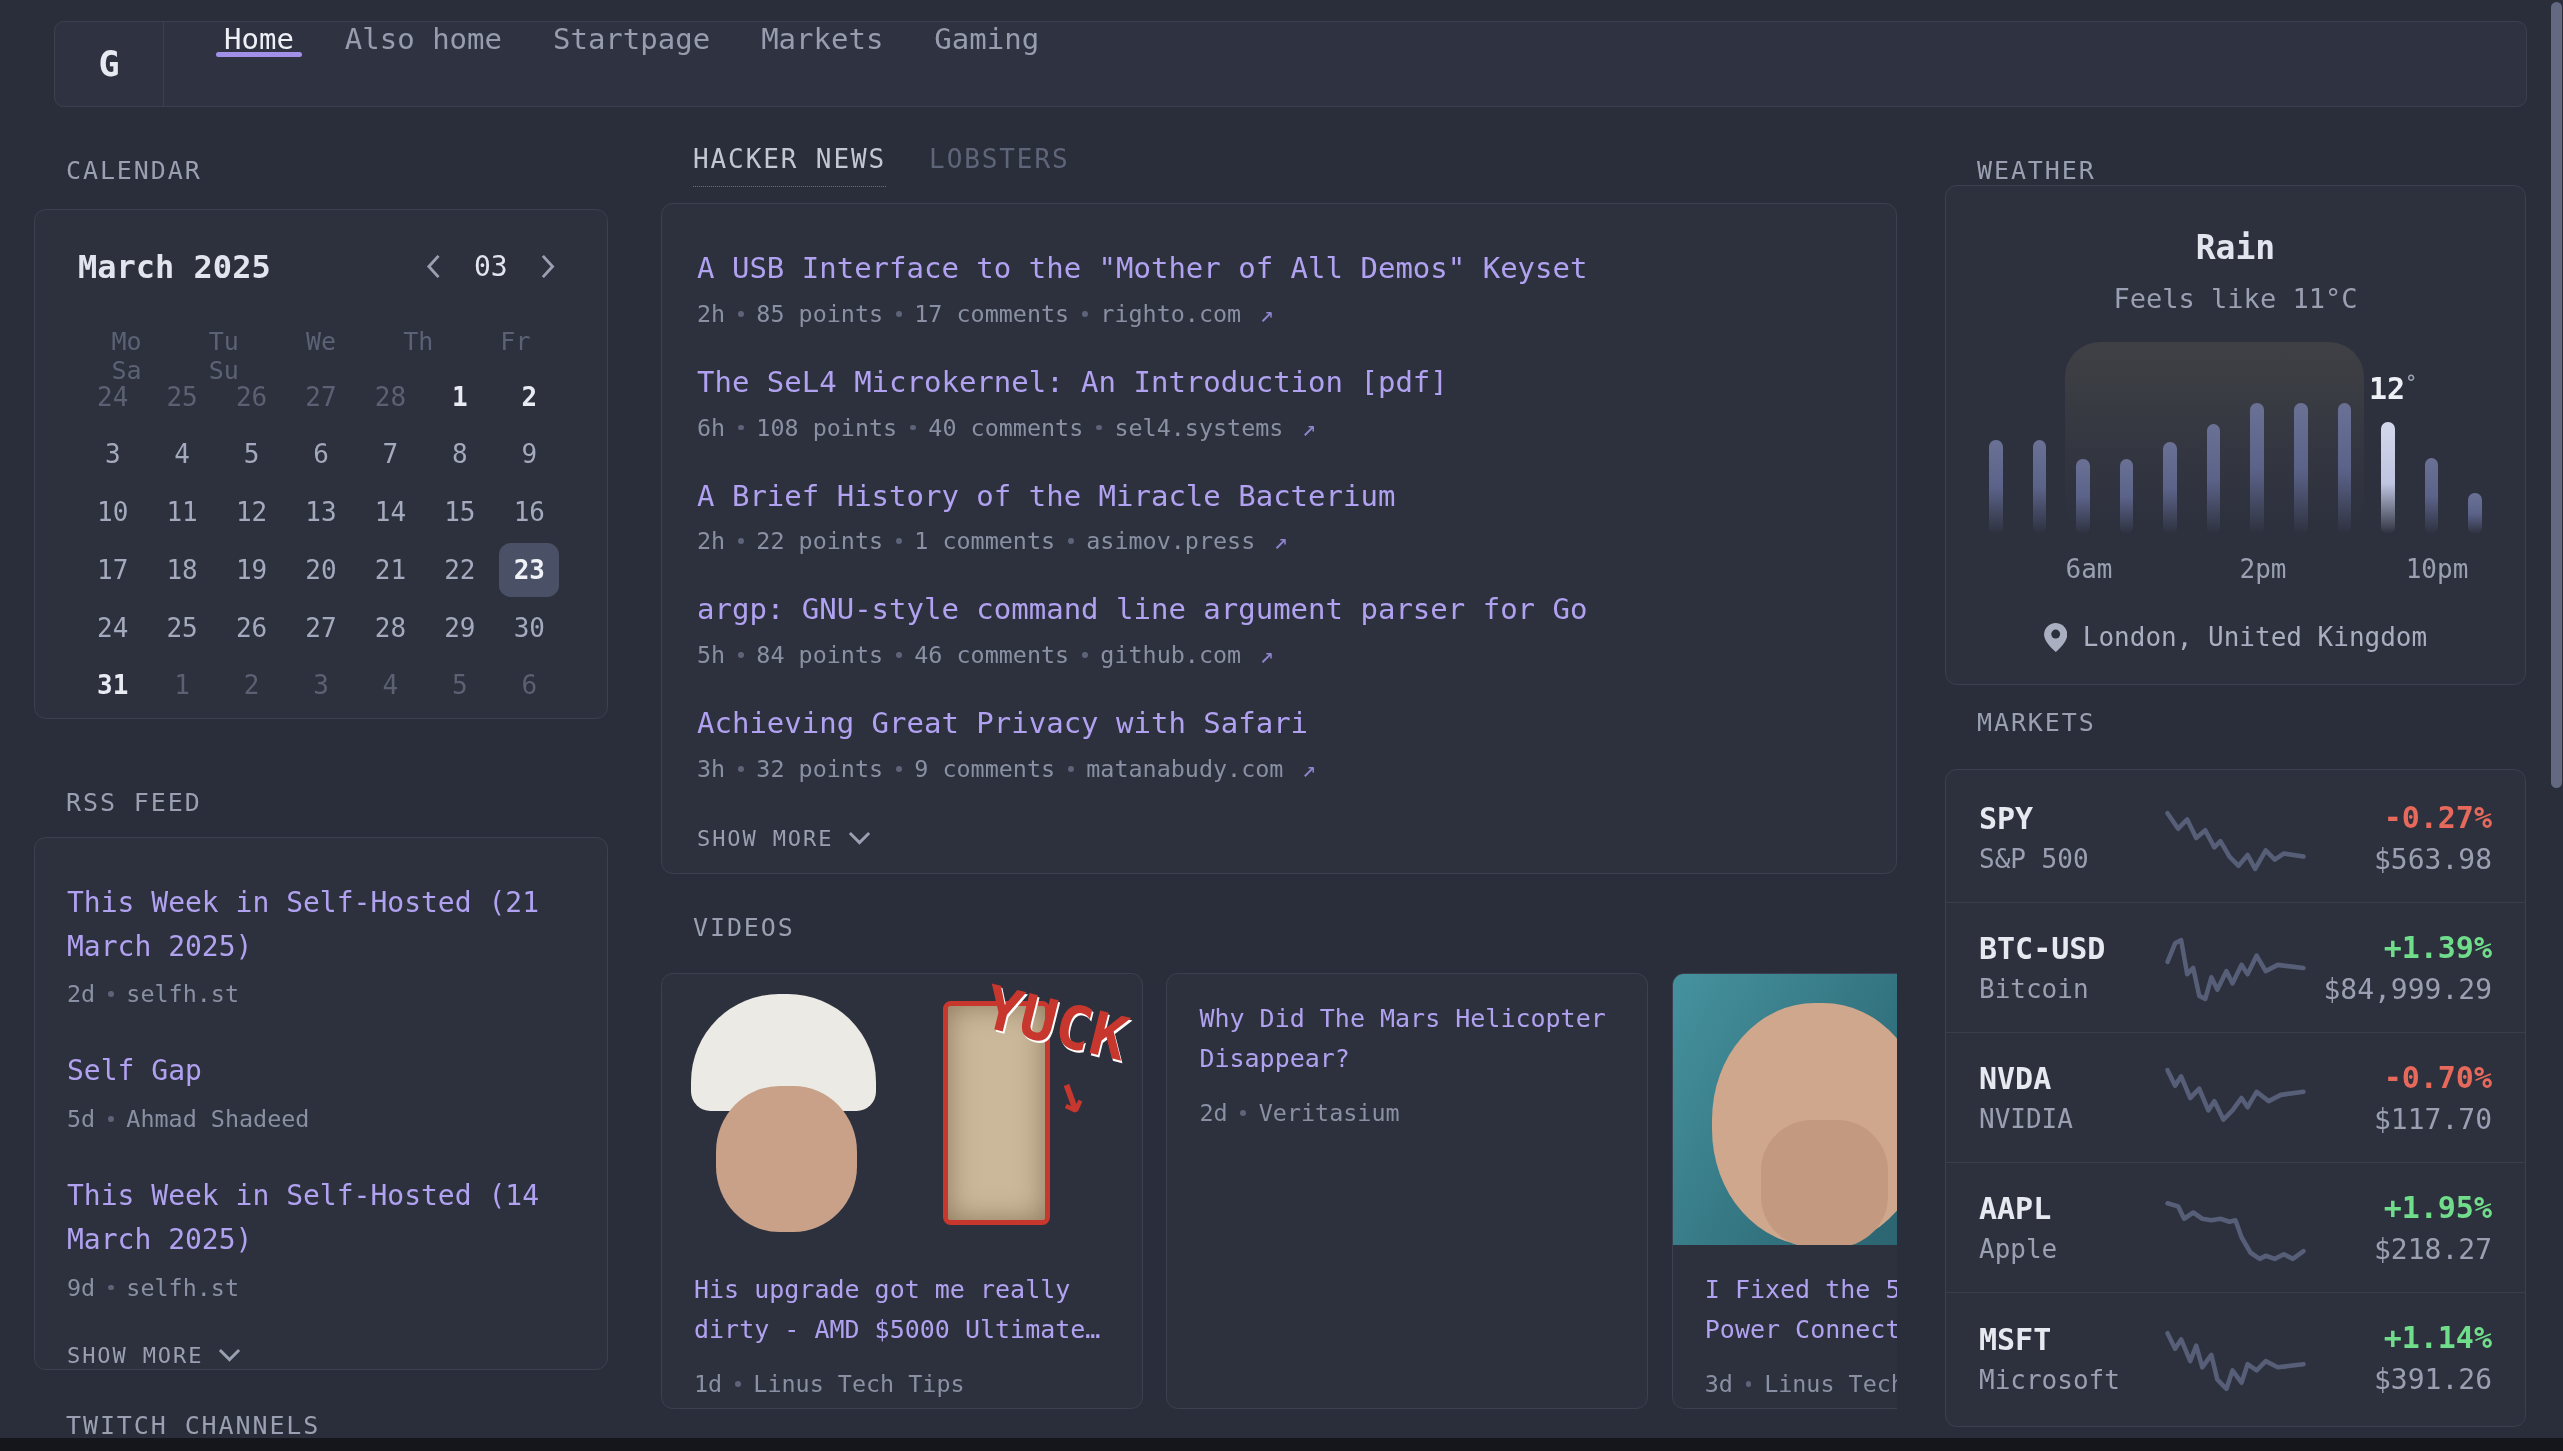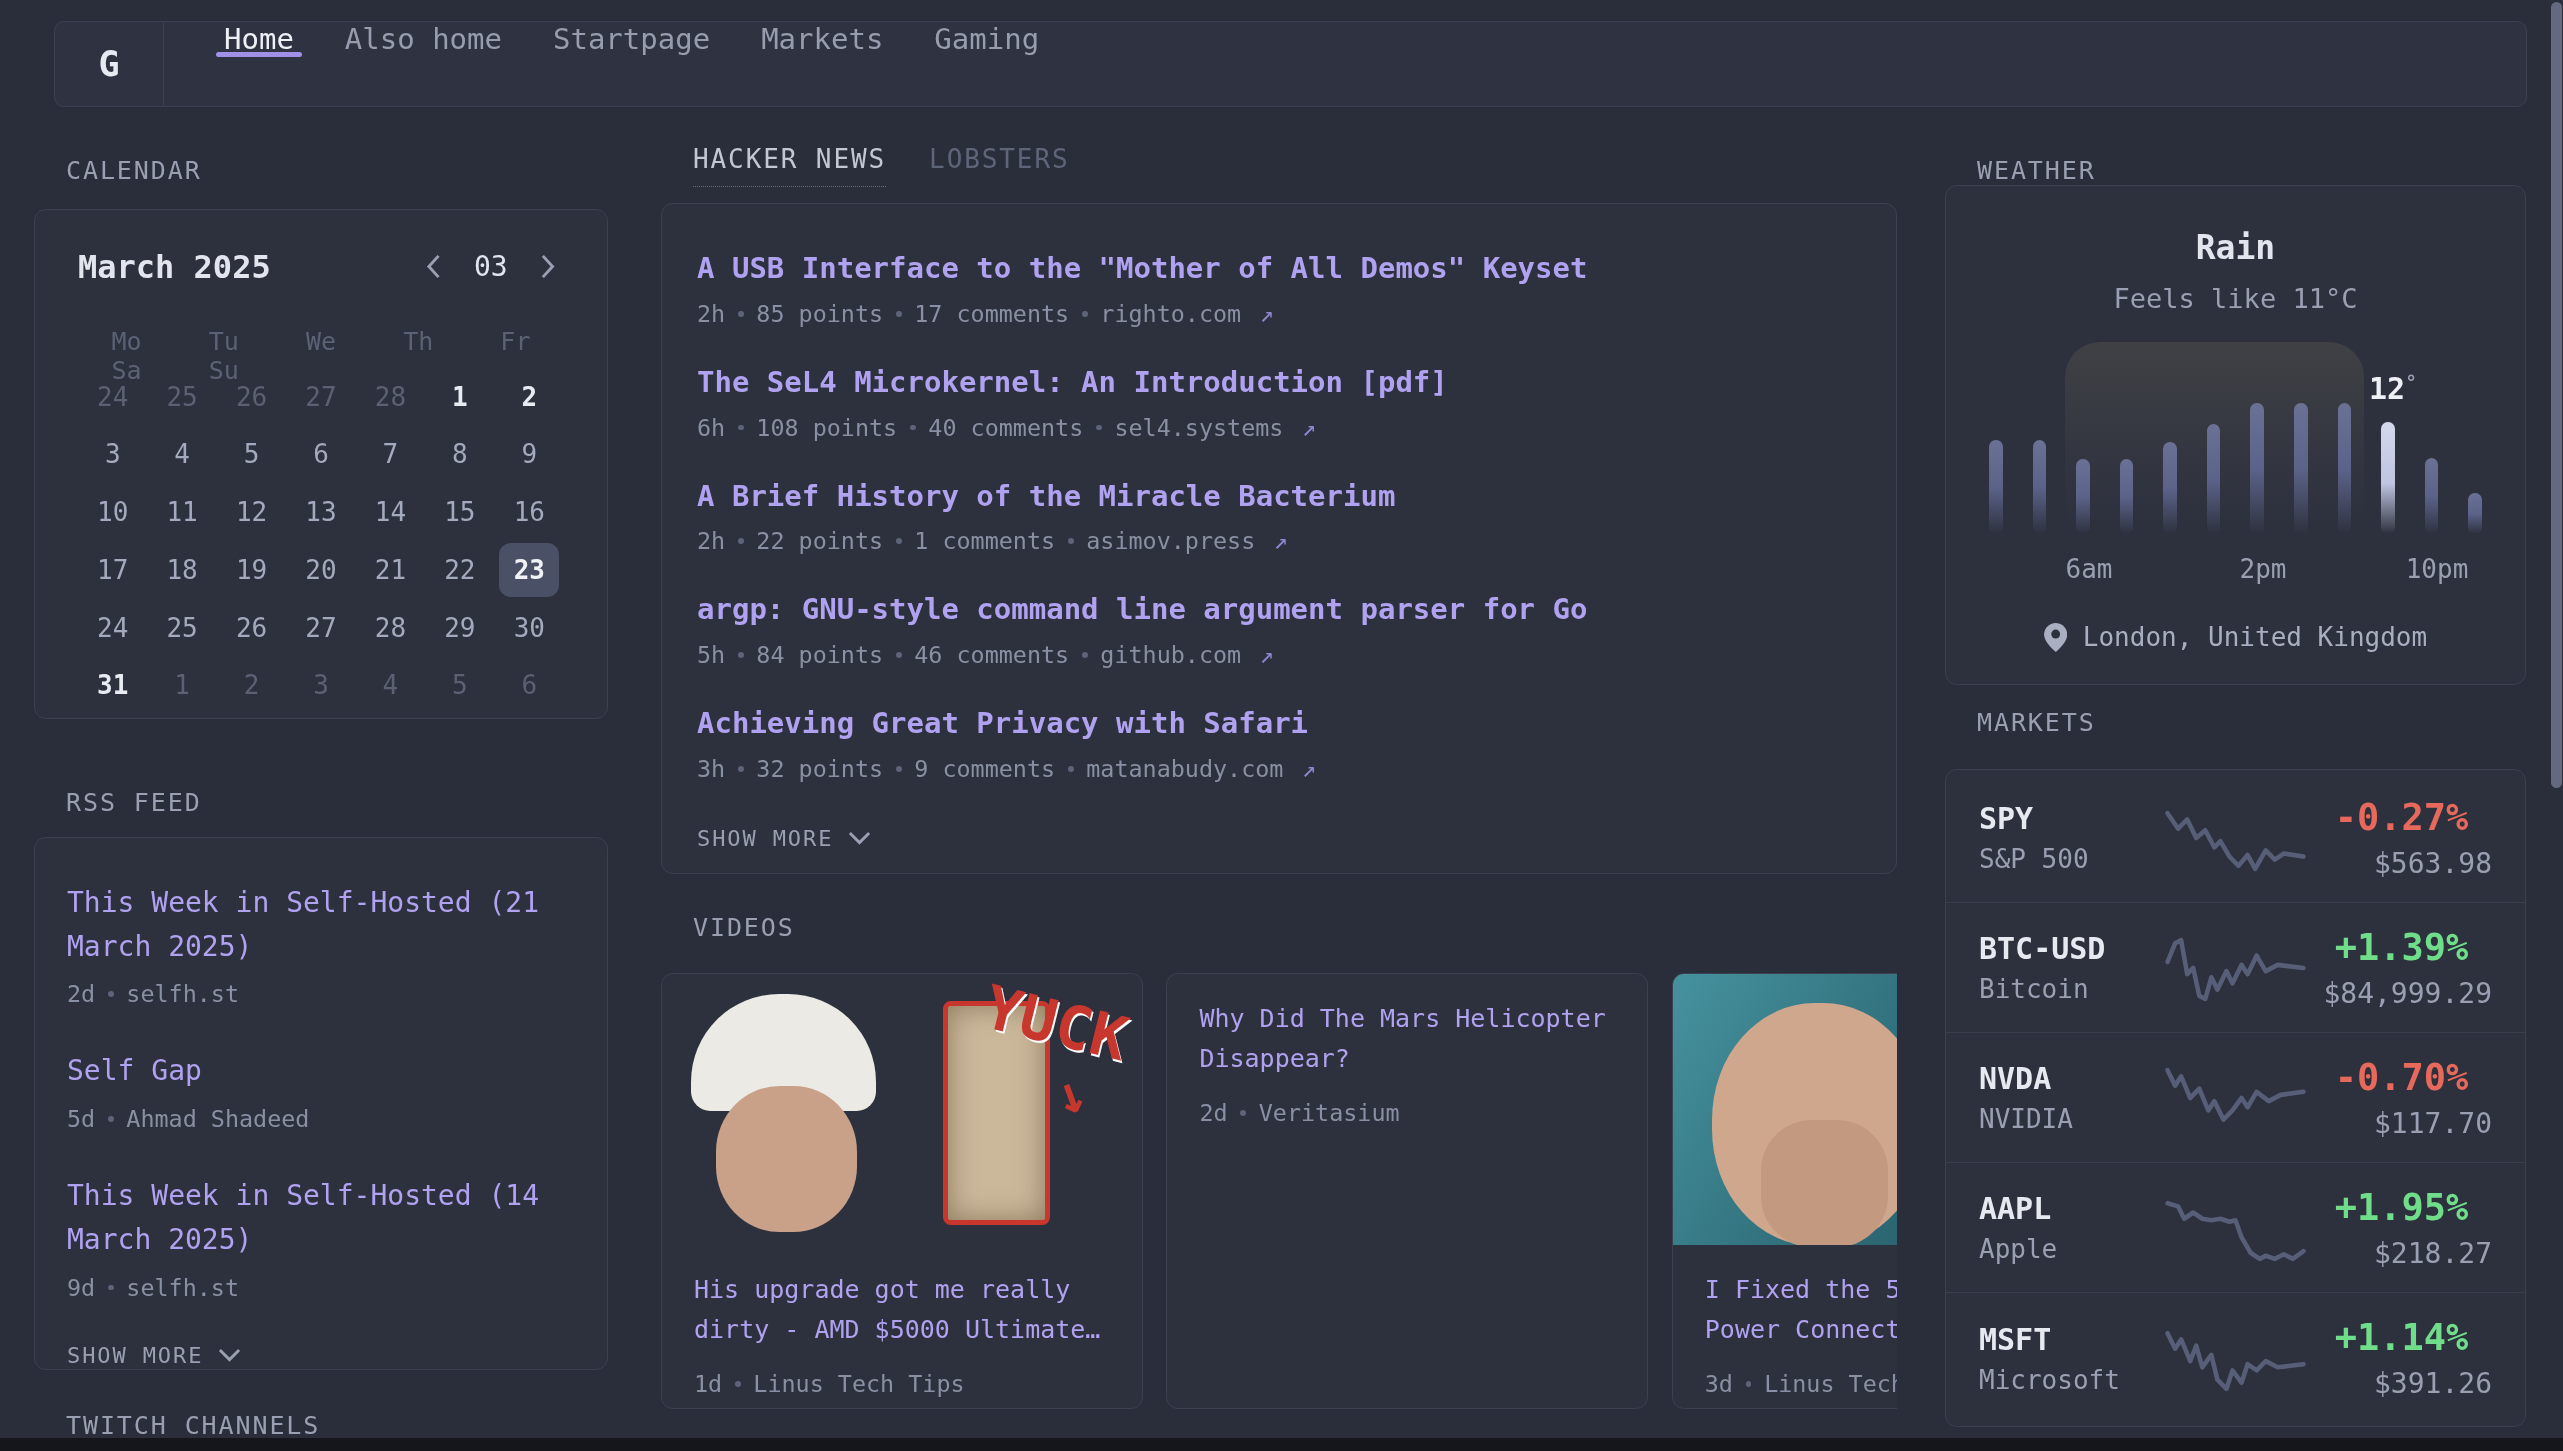--- a/index.html
+++ b/index.html
@@ -79,21 +79,21 @@
   .dot { width:5.8px; height:5.8px; border-radius:50%; background:#5d6378; flex:0 0 auto; }
   .show-more { display:flex; align-items:center; gap:13.6px; font-size:22px; letter-spacing:1.9px; color:#9aa0b2; cursor:pointer; }
   .show-more svg { stroke:#9aa0b2; }
   .twitch-heading { margin-top:41px; }
   
   .tabs { display:flex; gap:43px; padding-left:32px; }
   .tab { font-size:26px; letter-spacing:1.9px; color:#5f6578; padding-bottom:11.7px; cursor:pointer; white-space:nowrap; }
   .tab.active { color:#c3c7d4; border-bottom:1.9px dotted #6a7082; }
   .hn-card { margin-top:16.5px; height:671px; padding:45px 39px 0 35px; overflow:hidden; }
   .hn-item { margin-bottom:35px; }
-  .hn-title { color:#b1a2f1; font-size:29px; line-height:39px; cursor:pointer; white-space:nowrap;font-weight:bold; }
+  .hn-title { color:#b1a2f1; font-size:29px; line-height:39px; cursor:pointer; white-space:nowrap; }
   .hn-meta { margin-top:11.7px; }
   .ext-arrow { color:#8f85d1; margin-left:5.8px; font-size:23.4px; }
   .hn-show-more { margin-top:43px; }
   
   .videos-heading { margin-top:39px; }
   .videos-row { margin-top:31px; display:flex; gap:23.4px; width:1236px; overflow:hidden; }
   .video-card {
     flex:0 0 482px; height:436px; background:#2d313e;
     border:1px solid #3c4051; border-radius:11.7px; overflow:hidden; cursor:pointer;
   }
@@ -151,21 +151,21 @@
   
   .markets-heading { margin-top:23.4px; }
   .markets-card { margin-top:32px; height:658px; padding:2.9px 0 0 0; overflow:hidden; }
   .market-row { display:flex; align-items:center; height:130px; padding:0 33px; border-bottom:1px solid #3a3e4c; cursor:pointer; }
   .market-row:last-child { border-bottom:none; }
   .m-left { width:195px; }
   .m-symbol { font-size:30px; font-weight:bold; color:#e7e9f0; }
   .m-name { margin-top:7.8px; font-size:26px; color:#9aa0b2; }
   .m-spark { flex:1; display:flex; justify-content:center; align-items:center; }
   .m-right { width:195px; text-align:right; }
-  .m-change { font-size:37px; font-weight:bold;text-align:center; }
+  .m-change { font-size:30px; font-weight:bold; }
   .m-change.down { color:#e6695b; }
   .m-change.up { color:#70dd8b; }
   .m-price { margin-top:7.8px; font-size:28px; color:#9aa0b2; }
   
   .scroll-thumb { position:absolute; right:1px; top:1.9px; width:10.7px; height:786px; border-radius:5.8px; background:#636981; cursor:pointer; }
   .bottom-strip { position:absolute; left:0; bottom:0; width:100%; height:13.6px; background:#14161c; }
 </style>
 </head>
 <body>
 

